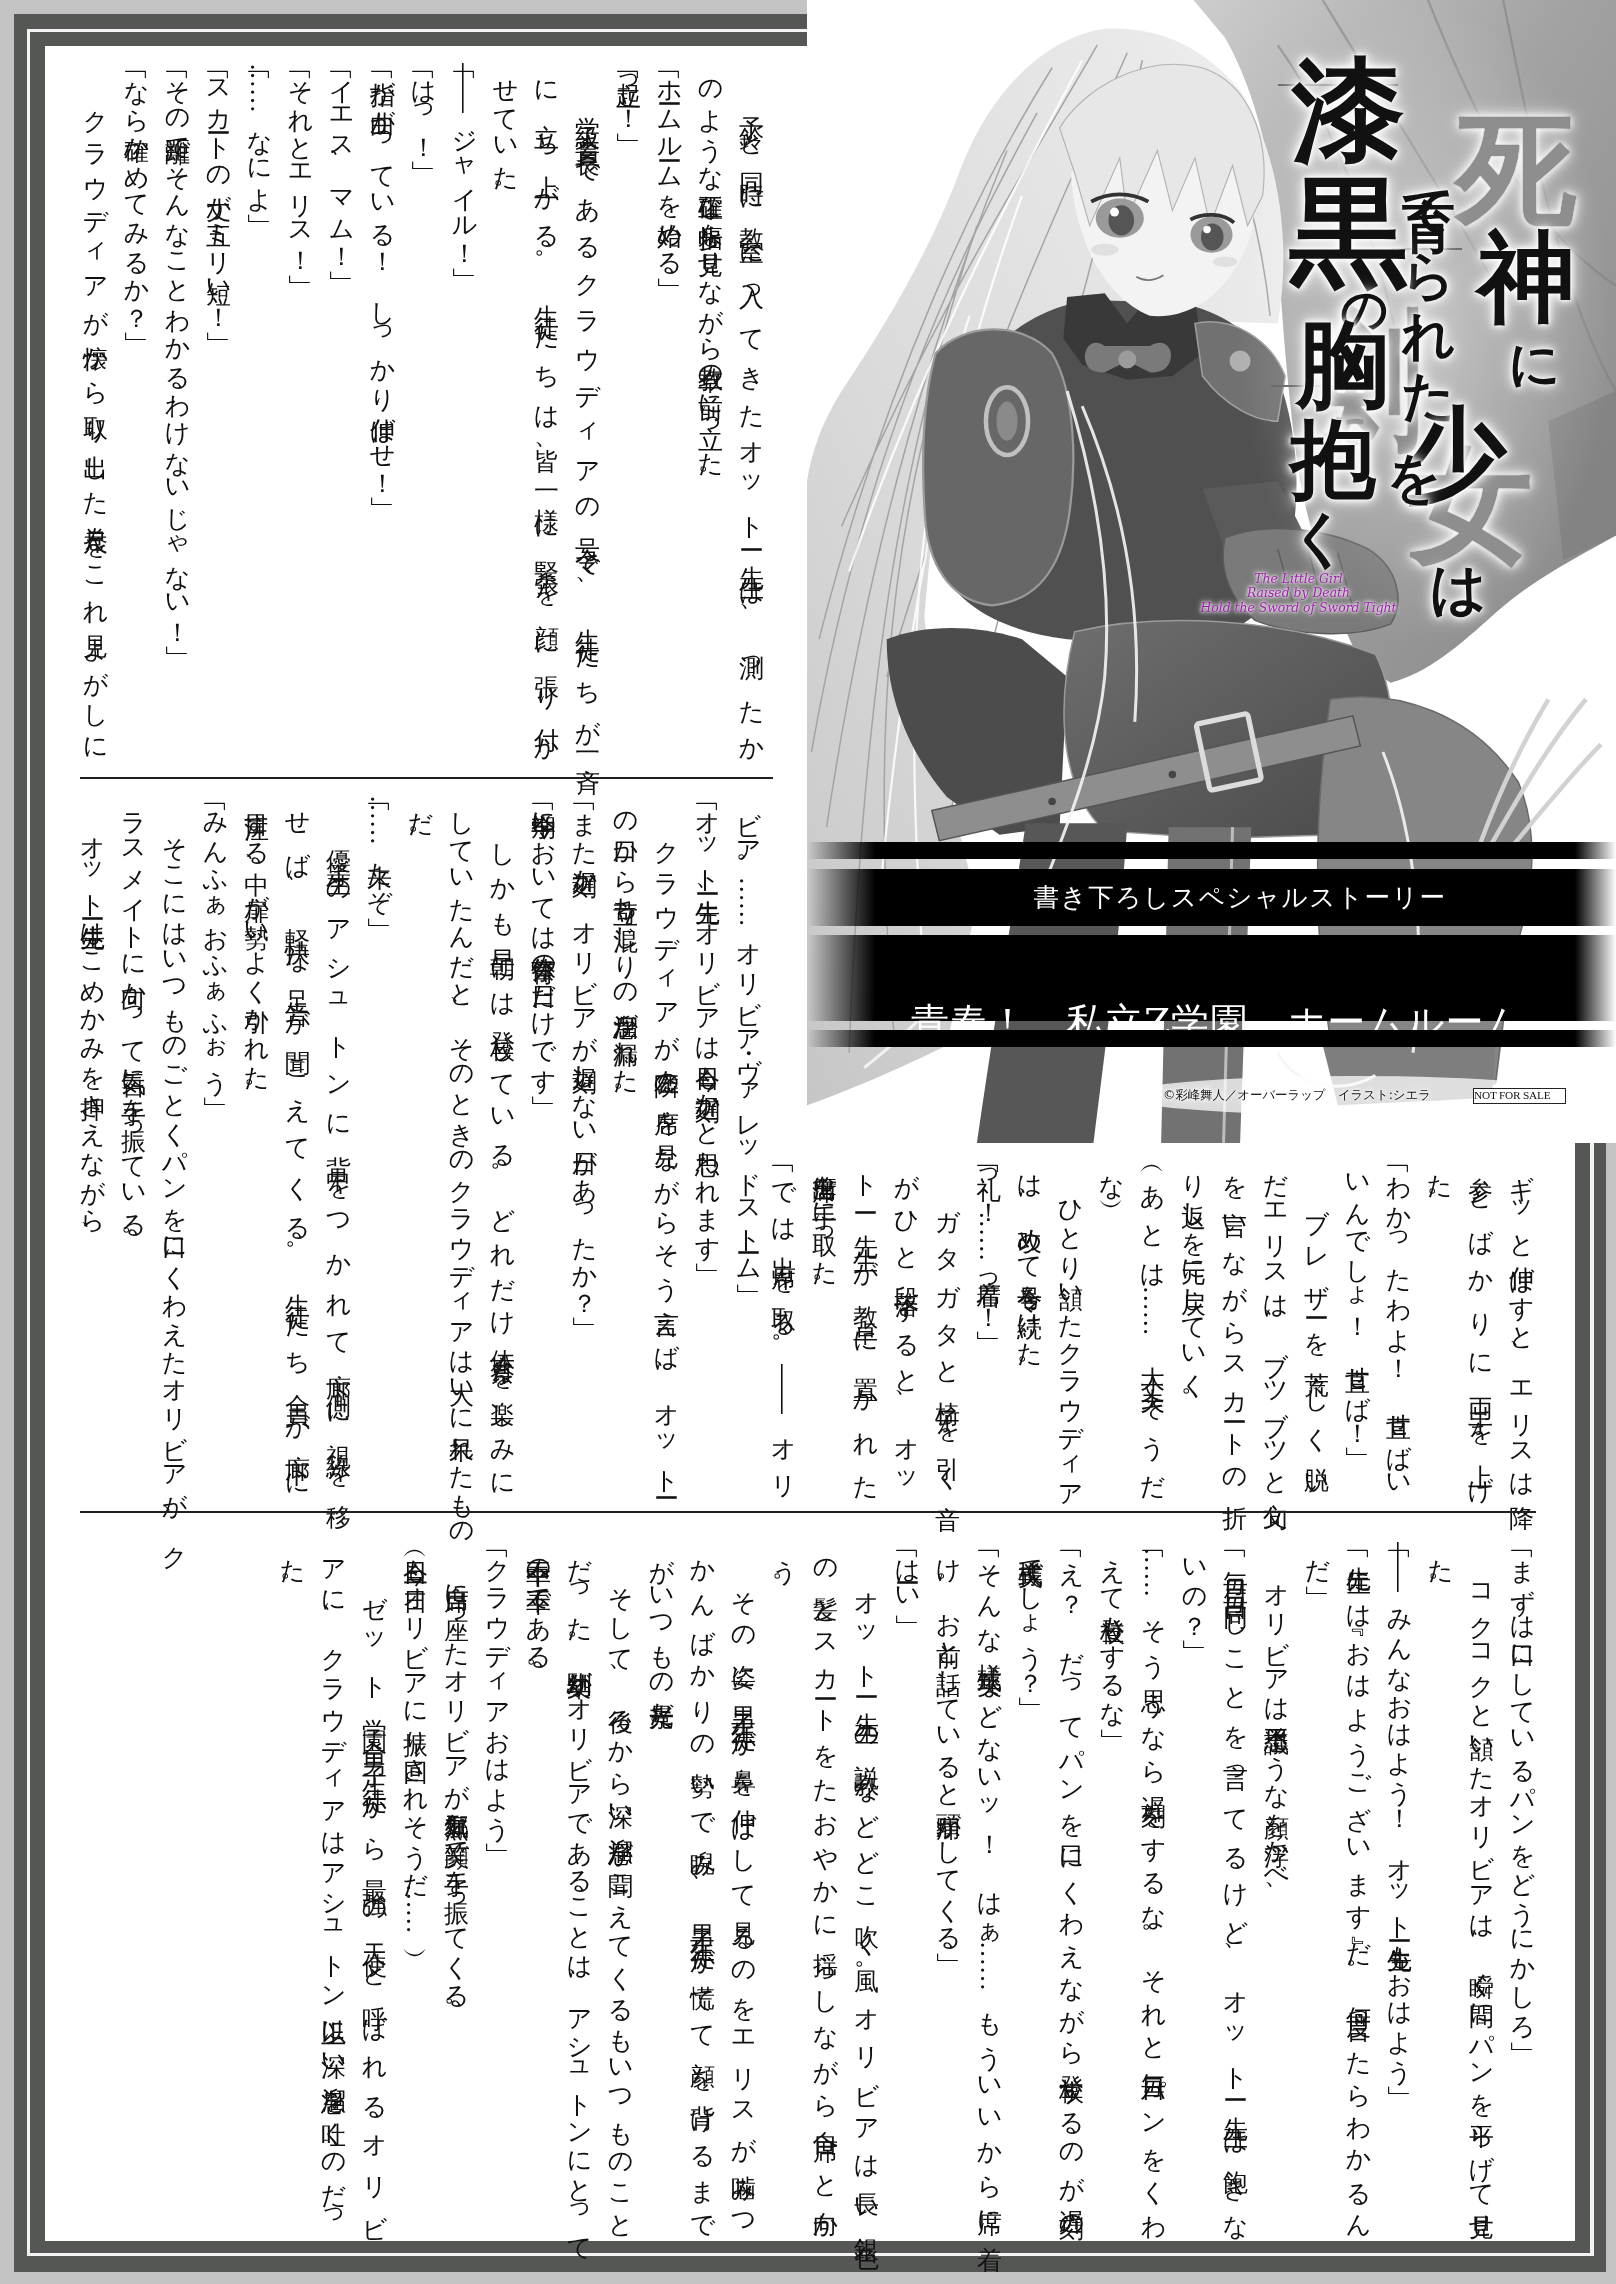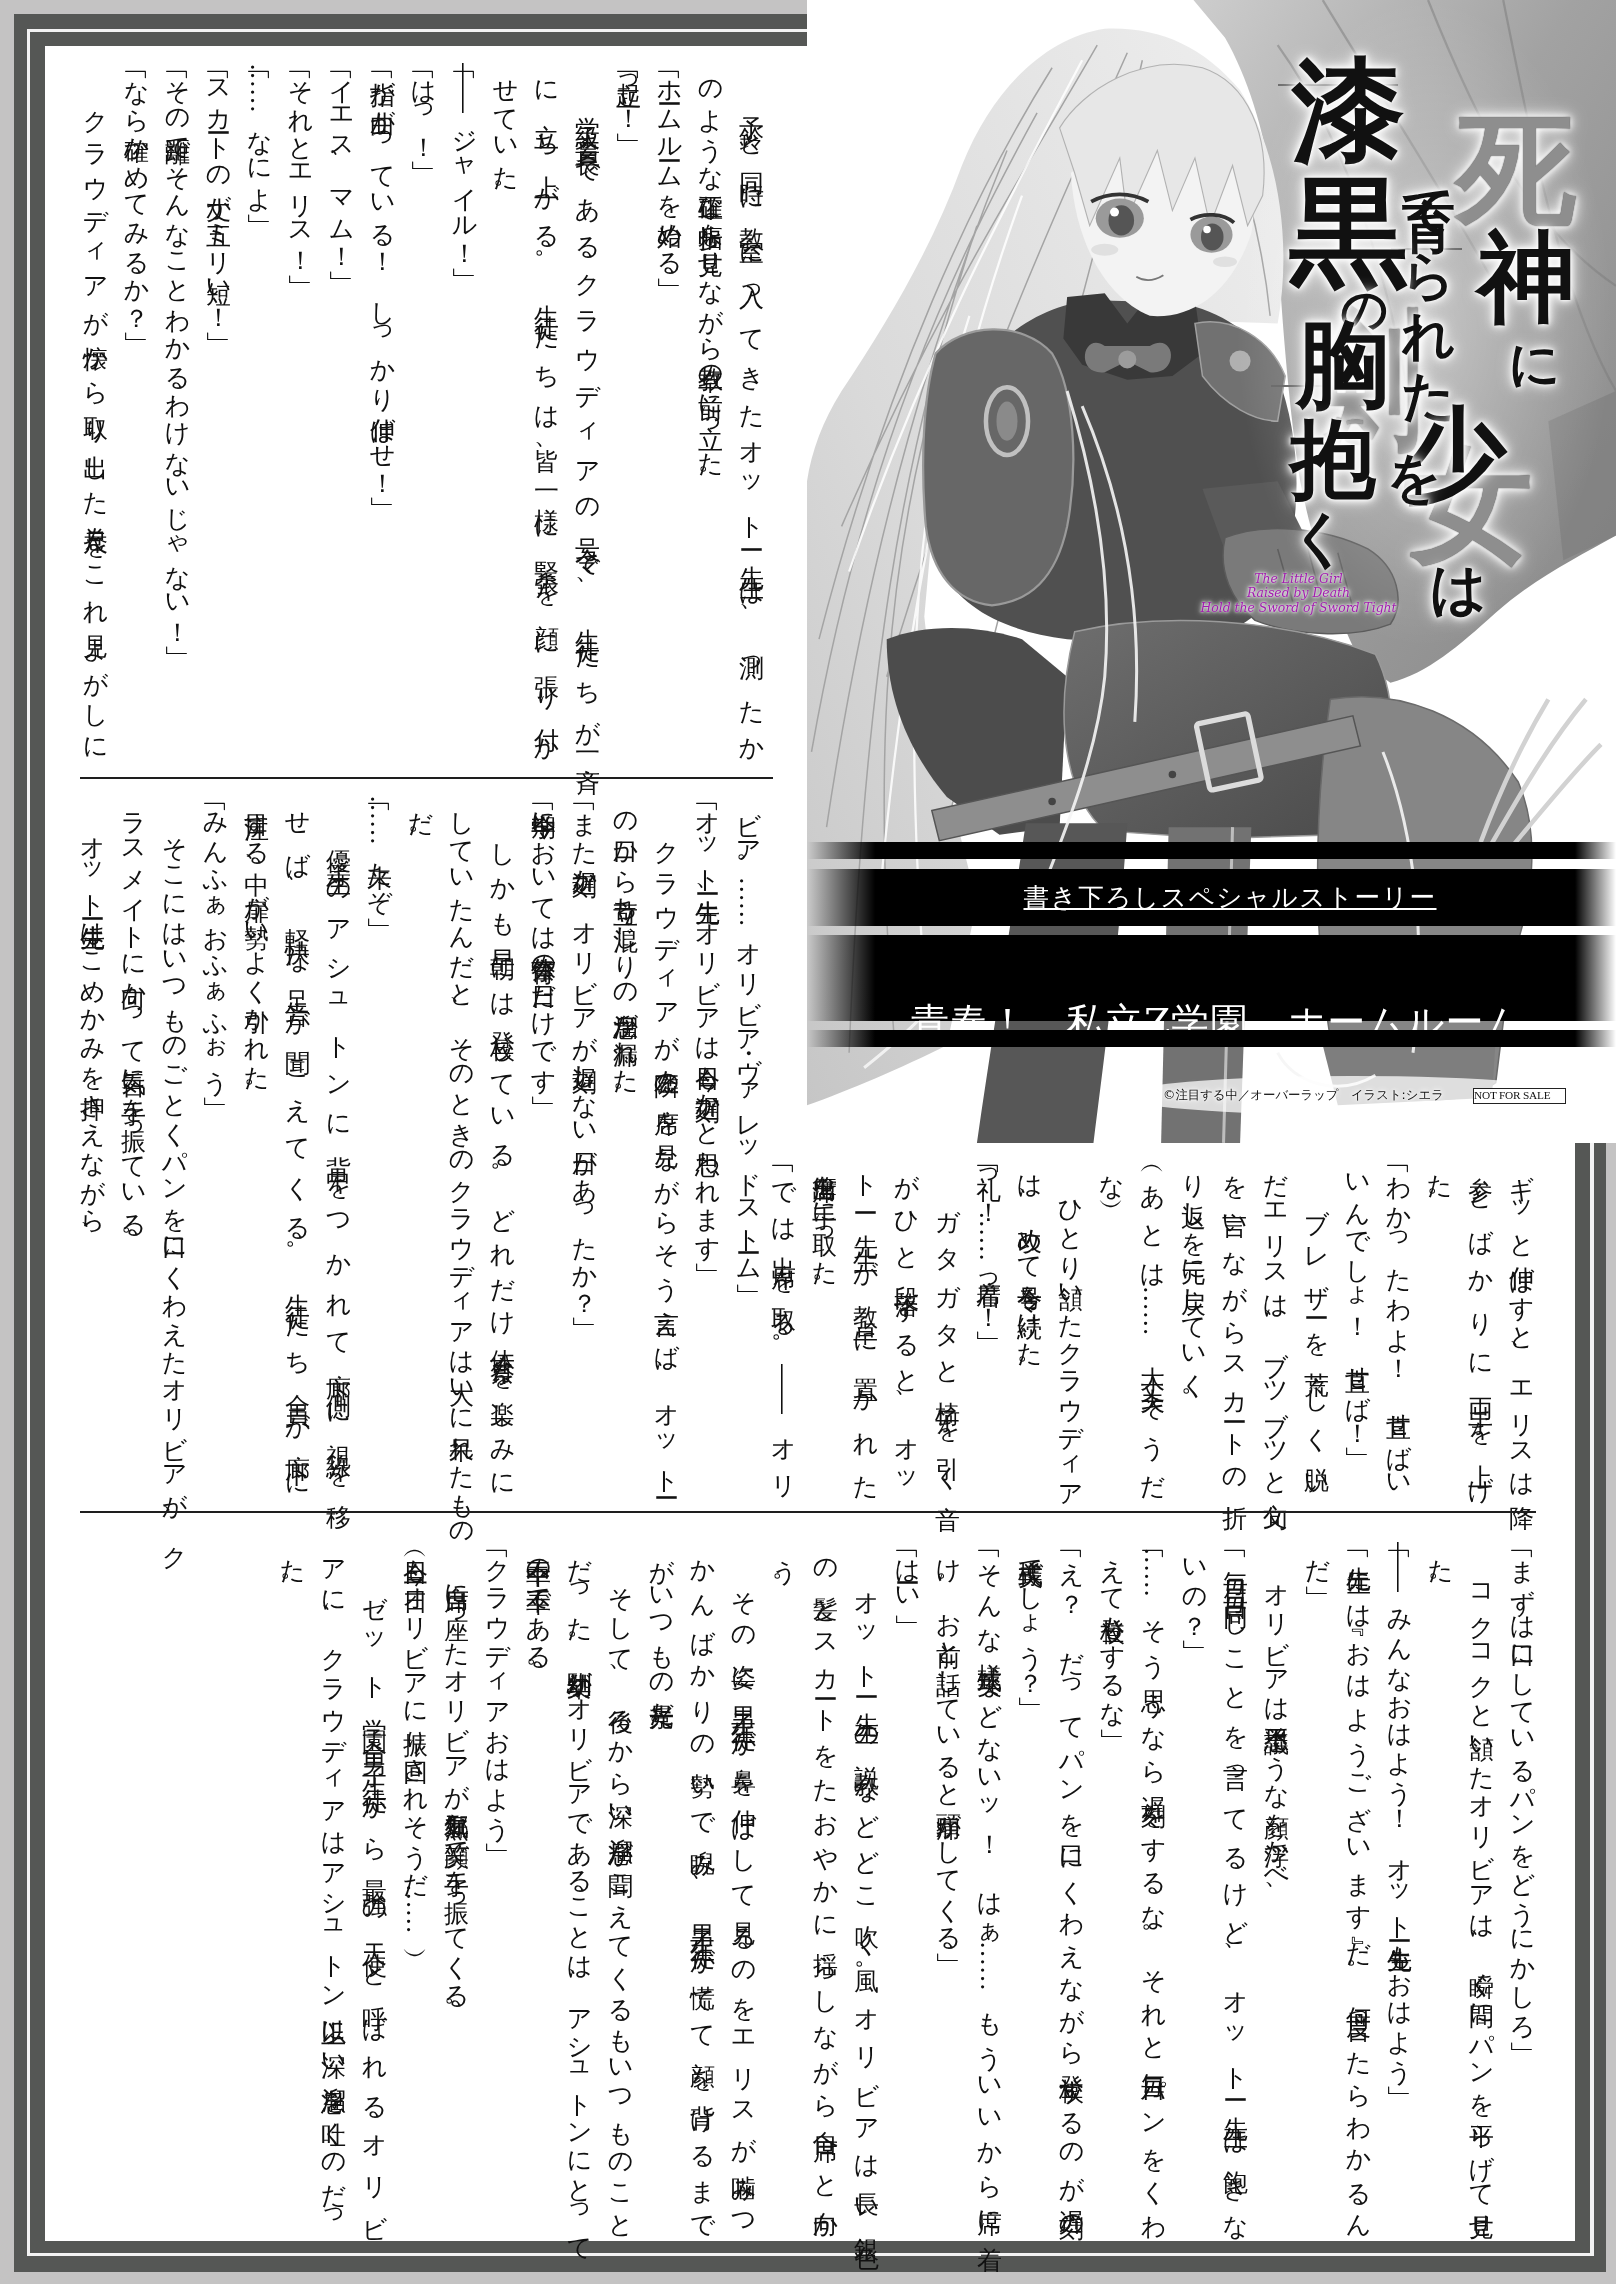--- a/index.html
+++ b/index.html
@@ -59,21 +59,21 @@
   text-shadow:0 0 2.3px #fff,0 0 4.5px #fff,0 0 7.5px #fff;z-index:7;margin-top:46px;}
 
 
 .bar,.banner{position:absolute;left:807px;width:809px;z-index:8;
   background:linear-gradient(to right,rgba(0,0,0,0) 0px,var(--banner) 68px,var(--banner) 768px,rgba(0,0,0,0) 809px);}
 #bar1{top:842px;height:17.3px;}
 #banner1{top:869px;height:57px;}
 #banner2{top:935px;height:86px;}
 #bar2{top:1030px;height:16.5px;}
 .banner-text{position:absolute;top:0;height:100%;display:flex;align-items:center;justify-content:center;color:var(--banner-text);white-space:nowrap;}
-#banner1 .banner-text{left:206px;width:434px;font:500 25.6px "DejaVu Sans",sans-serif;letter-spacing:1.5px;text-decoration:underline;}
+#banner1 .banner-text{left:216px;width:434px;font:500 25.6px "DejaVu Sans",sans-serif;letter-spacing:1.5px;}
 #banner2 .banner-text{left:89px;width:643px;font:400 38px "DejaVu Serif",serif;letter-spacing:0.8px;margin-top:44px;}
 
 #credit{position:absolute;left:1163px;top:1087px;height:16.5px;font:12.4px/16.5px "DejaVu Sans",sans-serif;color:#111;white-space:nowrap;
   text-shadow:0 0 2.3px #fff,0 0 4.5px #fff,0 0 7.5px #fff,0 0 10.5px #fff;z-index:8;}
 #nfs{position:absolute;left:1473px;top:1088px;width:93px;height:16px;border:1.1px solid #222;background:#fff;
   font:11.3px/13.5px "Liberation Serif",serif;text-align:left;color:#111;letter-spacing:-0.2px;z-index:8;white-space:nowrap;}
 </style>
 </head>
 <body>
 
@@ -312,17 +312,17 @@
 
   <div id="bar1" class="bar"></div>
   <div id="banner1" class="banner">
     <span class="banner-text">書き下ろしスペシャルストーリー</span>
   </div>
   <div id="banner2" class="banner">
     <span class="banner-text">青春！　私立Z学園　ホームルーム</span>
   </div>
   <div id="bar2" class="bar"></div>
 
-  <div id="credit">©注目する中／オーバーラップ　イラスト:シエラ</div>
+  <div id="credit">©彩峰舞人／オーバーラップ　イラスト:シエラ</div>
   <div id="nfs">NOT FOR SALE</div>
 
 </div>
 
 
 </body></html>

